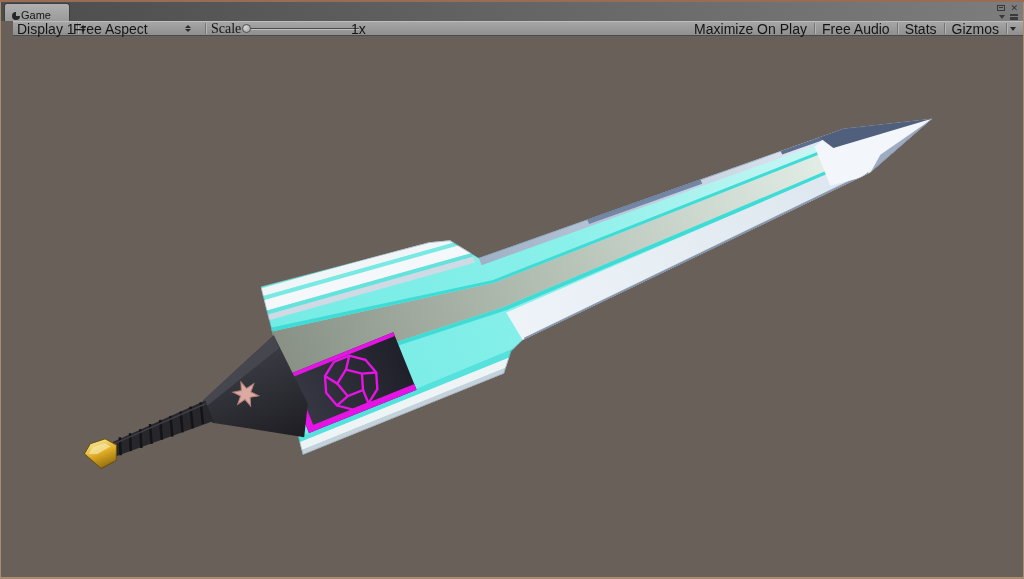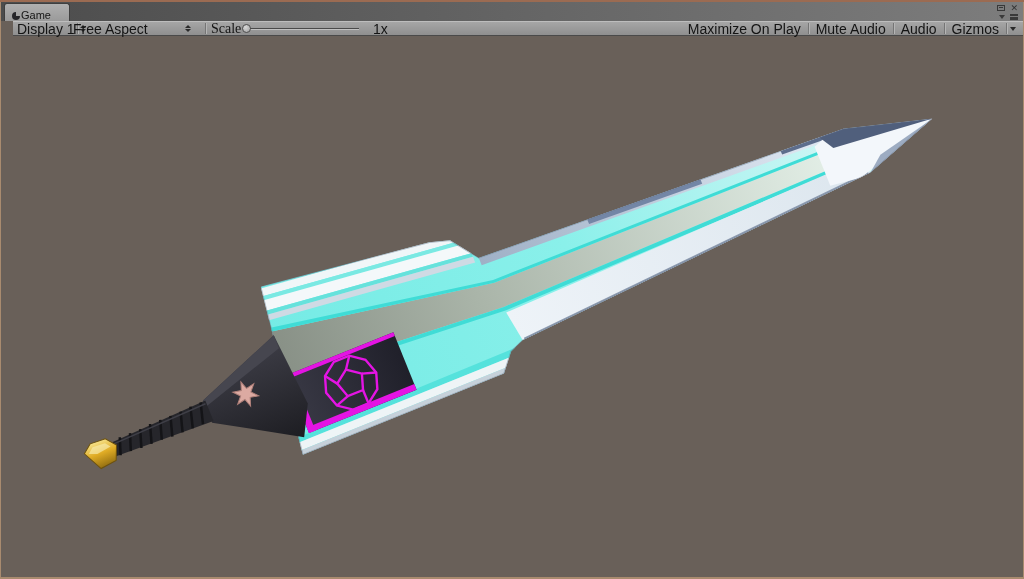--- a/index.html
+++ b/index.html
@@ -103,33 +103,33 @@
       <span class="popup-arrows">
           <span class="pa-up"></span>
           <span class="pa-down"></span>
         </span>
     </div>
     <div class="tb-sep" style="left:192px;"></div>
     <div class="tb-item" style="left:198px;font-family:Liberation Serif, serif;">Scale</div>
     <div class="slider-track">
       <div class="slider-knob"></div>
     </div>
-    <div class="tb-item" style="left:360px;">1x</div>
+    <div class="tb-item" style="left:338px;">1x</div>
 
     <div class="right-cluster">
       <div class="rc-btn">
         <span>Maximize On Play</span>
       </div>
       <div class="rc-sep"></div>
       <div class="rc-btn">
-        <span>Mute Audio</span>
-      </div>
-      <div class="rc-sep"></div>
-      <div class="rc-btn">
-        <span>Audio</span>
+        <span>Free Audio</span>
+      </div>
+      <div class="rc-sep"></div>
+      <div class="rc-btn">
+        <span>Stats</span>
       </div>
       <div class="rc-sep"></div>
       <div class="rc-btn">
         <span>Gizmos</span>
       </div>
       <div class="rc-sep"></div>
       <span class="gizmos-caret"></span>
     </div>
   </div>
 

